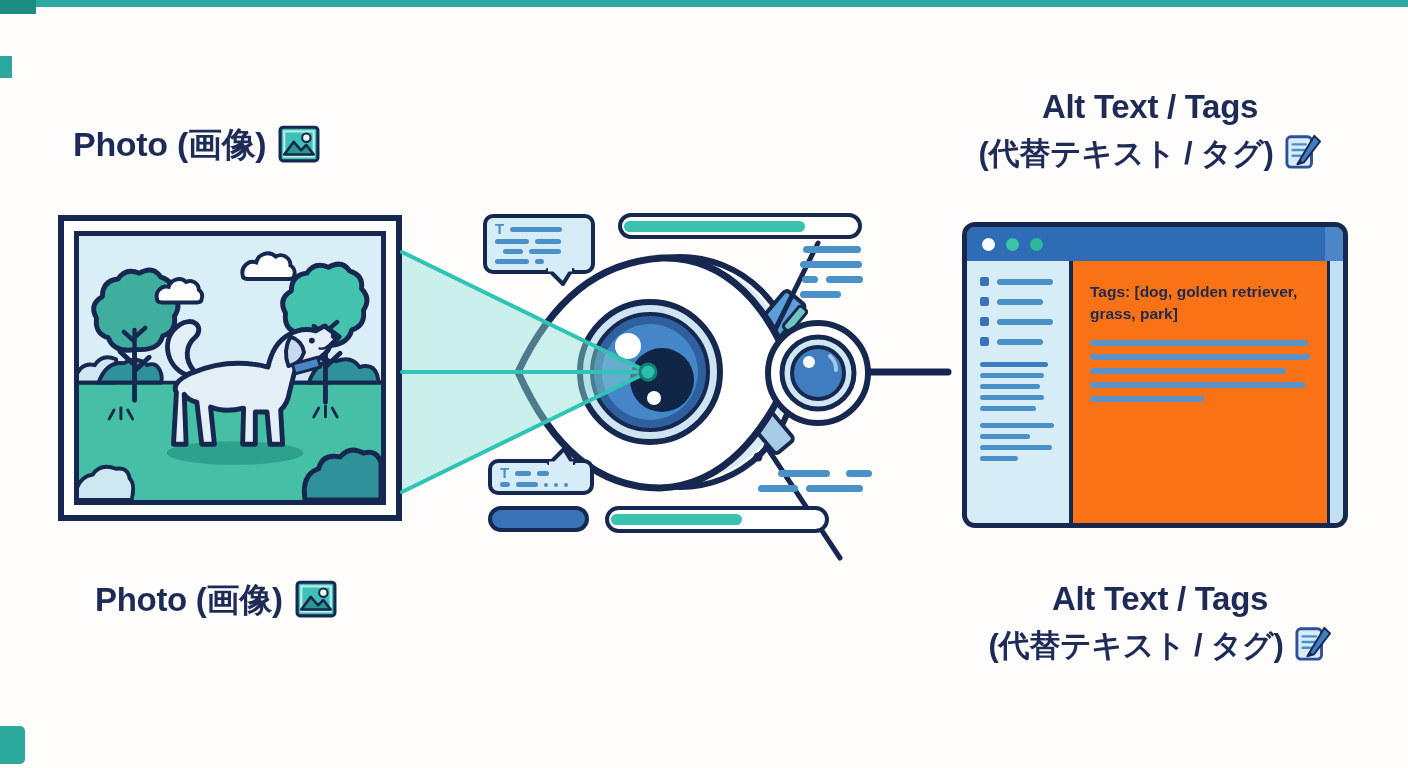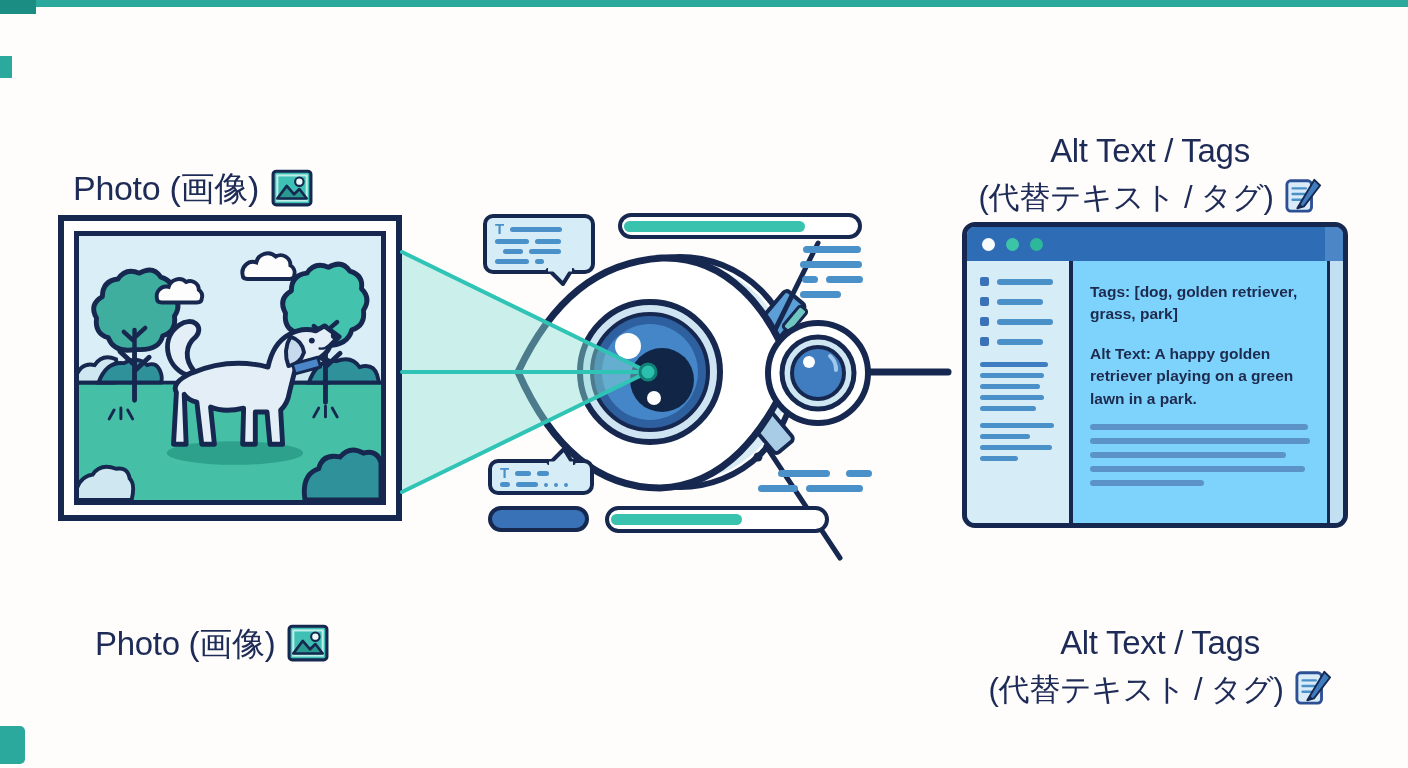--- a/index.html
+++ b/index.html
@@ -4,21 +4,21 @@
 <style>
   html,body{margin:0;padding:0;background:#fff;}
   .canvas{position:relative;width:1408px;height:768px;background:#fefdfc;overflow:hidden;
           font-family:"Liberation Sans","DejaVu Sans",sans-serif;color:#1d2b56;}
   
   .top-strip{position:absolute;left:0;top:0;width:100%;height:7px;background:#2aa99c;}
   .corner-chip{position:absolute;left:0;top:0;width:36px;height:14px;background:#1c8d83;}
   .edge-sq-a{position:absolute;left:0;top:56px;width:12px;height:22px;background:#2aa99c;}
   .edge-sq-b{position:absolute;left:0;top:726px;width:25px;height:38px;background:#2aa99c;border-radius:0 5px 5px 0;}
 
-  .lbl{position:absolute;font-weight:400;color:#1d2b56;letter-spacing:-.3px;white-space:nowrap;margin-top:44px;}
+  .lbl{position:absolute;font-weight:700;color:#1d2b56;letter-spacing:-.3px;white-space:nowrap;}
   .lbl .ic{display:inline-block;vertical-align:-7px;margin-left:12px;}
   .lbl-center{text-align:center;white-space:normal;}
   .lbl-line2{font-size:31px;margin-top:5px;}
 
   
   .photo-frame{position:absolute;left:58px;top:215px;width:344px;height:306px;box-sizing:border-box;
                border:6px solid #16284f;background:#fff;padding:10px;z-index:1;}
   .photo-inner{width:100%;height:100%;box-sizing:border-box;border:5px solid #16284f;overflow:hidden;}
   .photo-inner svg{display:block;width:100%;height:100%;}
 
@@ -45,21 +45,21 @@
   .pill-blue{position:absolute;left:488px;top:506px;width:101px;height:26px;box-sizing:border-box;
              border:4px solid #16284f;border-radius:13px;background:#3a72b8;z-index:3;}
 
   
   .tg{position:absolute;z-index:3;display:flex;flex-direction:column;gap:8px;}
   .tg-row{display:flex;gap:8px;}
   .tg-line{height:7px;border-radius:4px;background:#4a90c9;}
 
   
   .browser{position:absolute;left:962px;top:222px;width:386px;height:306px;box-sizing:border-box;
-           border:5px solid #16284f;border-radius:13px;background:#7dd3fc;overflow:hidden;z-index:3;
+           border:5px solid #16284f;border-radius:13px;background:#f97316;overflow:hidden;z-index:3;
            display:flex;flex-direction:column;}
   .titlebar{position:relative;height:34px;flex:0 0 34px;background:#2e6cb5;display:flex;align-items:center;
             padding-left:15px;gap:11px;}
   .titlebar .tb-right{position:absolute;right:0;top:0;width:18px;height:34px;background:#4c86c6;}
   .dot{width:13px;height:13px;border-radius:50%;}
   .dot-white{background:#f7fcfb;}
   .dot-teal1{background:#3cc4a6;}
   .dot-teal2{background:#2db89c;}
   .bwin-body{flex:1;display:flex;min-height:0;}
   .sidebar{width:106px;flex:0 0 106px;background:#d6edf7;border-right:4px solid #16284f;
@@ -311,21 +311,20 @@
           <span class="sb-thin" style="width:64px;"></span>
           <span class="sb-thin" style="width:56px;"></span>
           <span class="sb-thin" style="width:74px;margin-top:6px;"></span>
           <span class="sb-thin" style="width:50px;"></span>
           <span class="sb-thin" style="width:72px;"></span>
           <span class="sb-thin" style="width:38px;"></span>
         </div>
       </div>
       <div class="bwin-main">
         <p class="bwin-text">Tags: [dog, golden retriever, grass, park]</p>
-        <p class="bwin-text">Alt Text: A happy golden retriever playing on a green lawn in a park.</p>
         <div class="bwin-skeleton">
           <span class="sk-line" style="width:218px;"></span>
           <span class="sk-line" style="width:220px;"></span>
           <span class="sk-line" style="width:196px;"></span>
           <span class="sk-line" style="width:215px;"></span>
           <span class="sk-line" style="width:114px;"></span>
         </div>
       </div>
       <div class="scrollbar"></div>
     </div>

